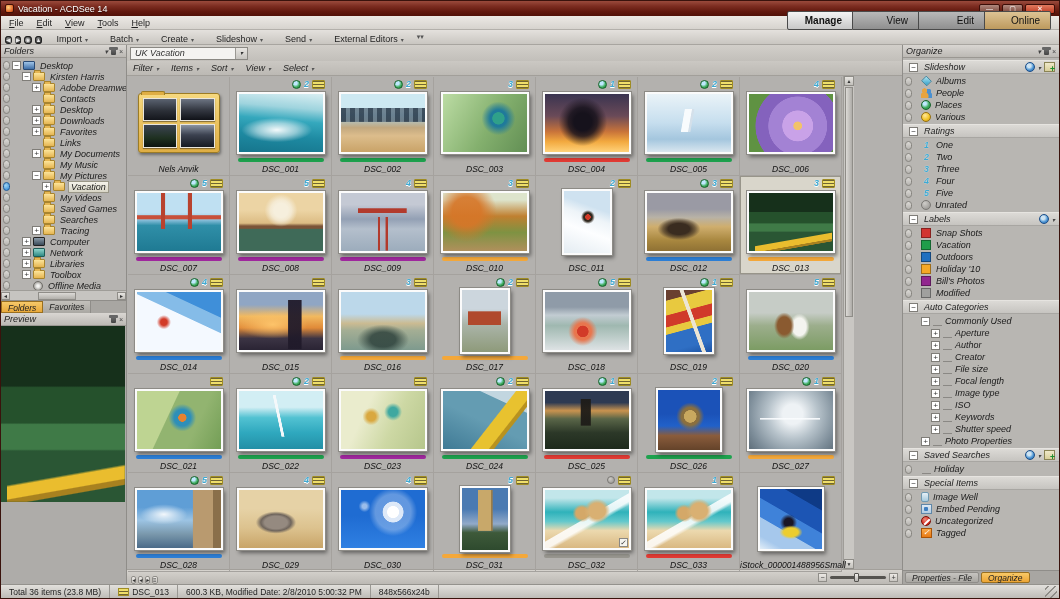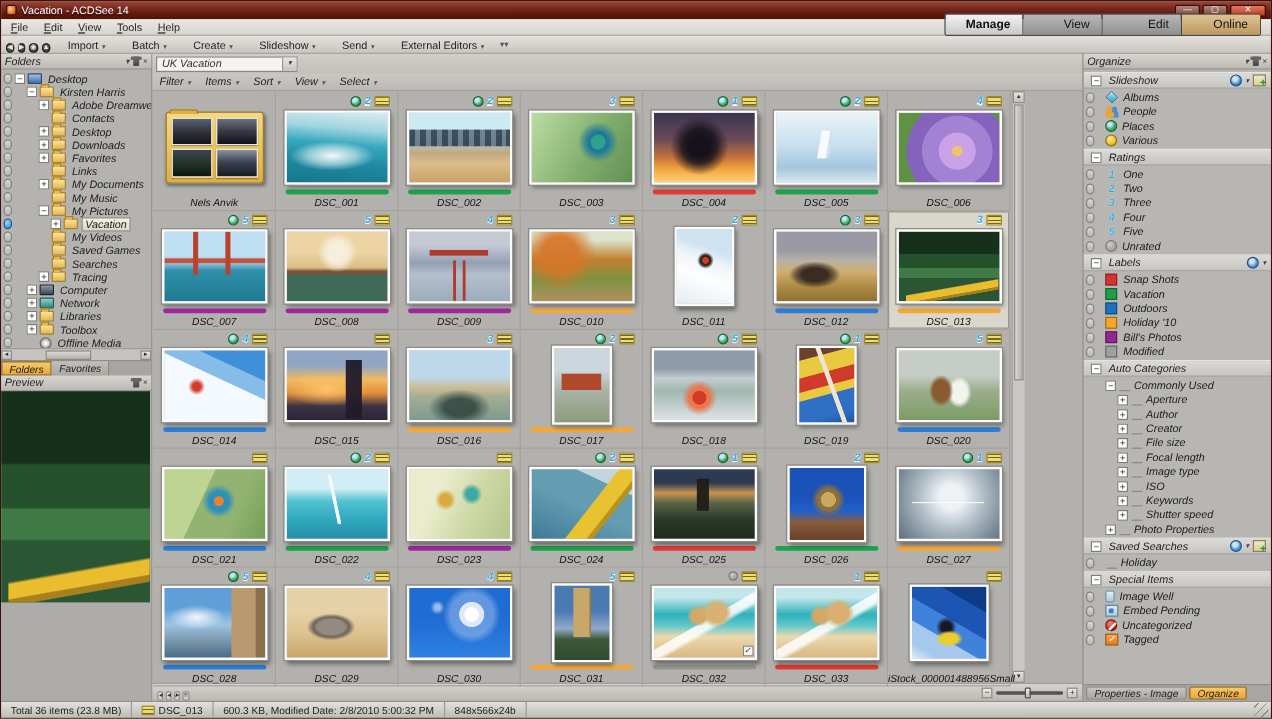--- a/index.html
+++ b/index.html
@@ -1124,21 +1124,21 @@
             <span>Uncategorized</span>
           </div>
           <div class="orow">
             <span class="tago"></span>
             <span class="oind" style="width: 6px;"></span>
             <span class="oi oi-tagged"></span>
             <span>Tagged</span>
           </div>
         </div>
       <div id="right-tabs">
-          <span class="rtab">Properties - Image</span>
+          <span class="rtab">Properties - File</span>
           <span class="rtab active">Organize</span>
         </div>
     </div>
 
   </div>
 
   <div id="statusbar">
     <span class="sseg">Total 36 items  (23.8 MB)</span>
     <span class="sseg">
       <span class="sic"></span>

